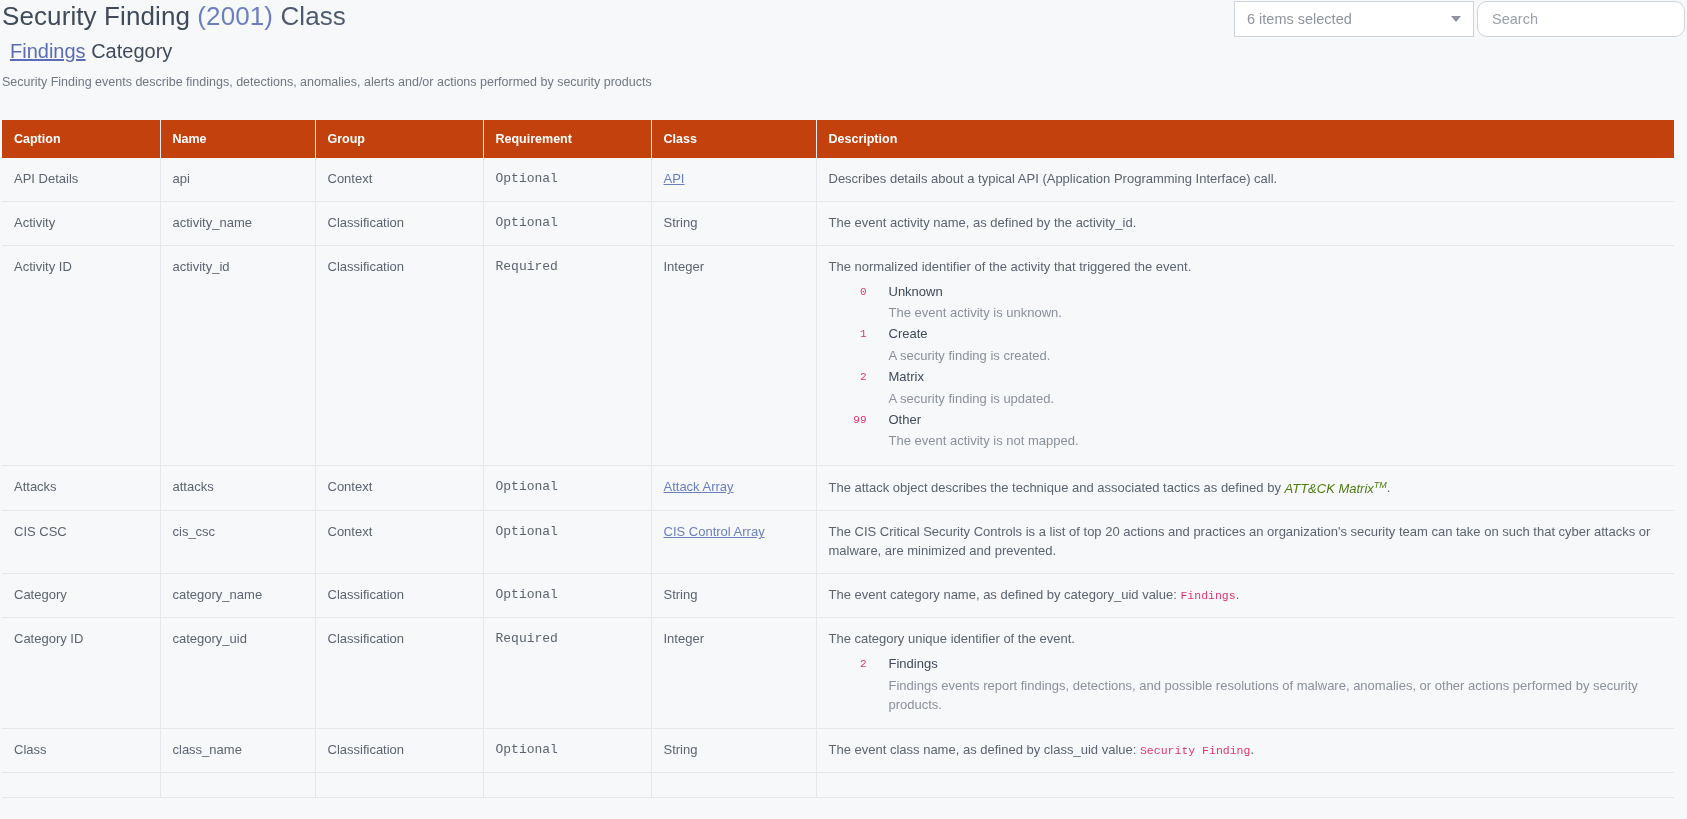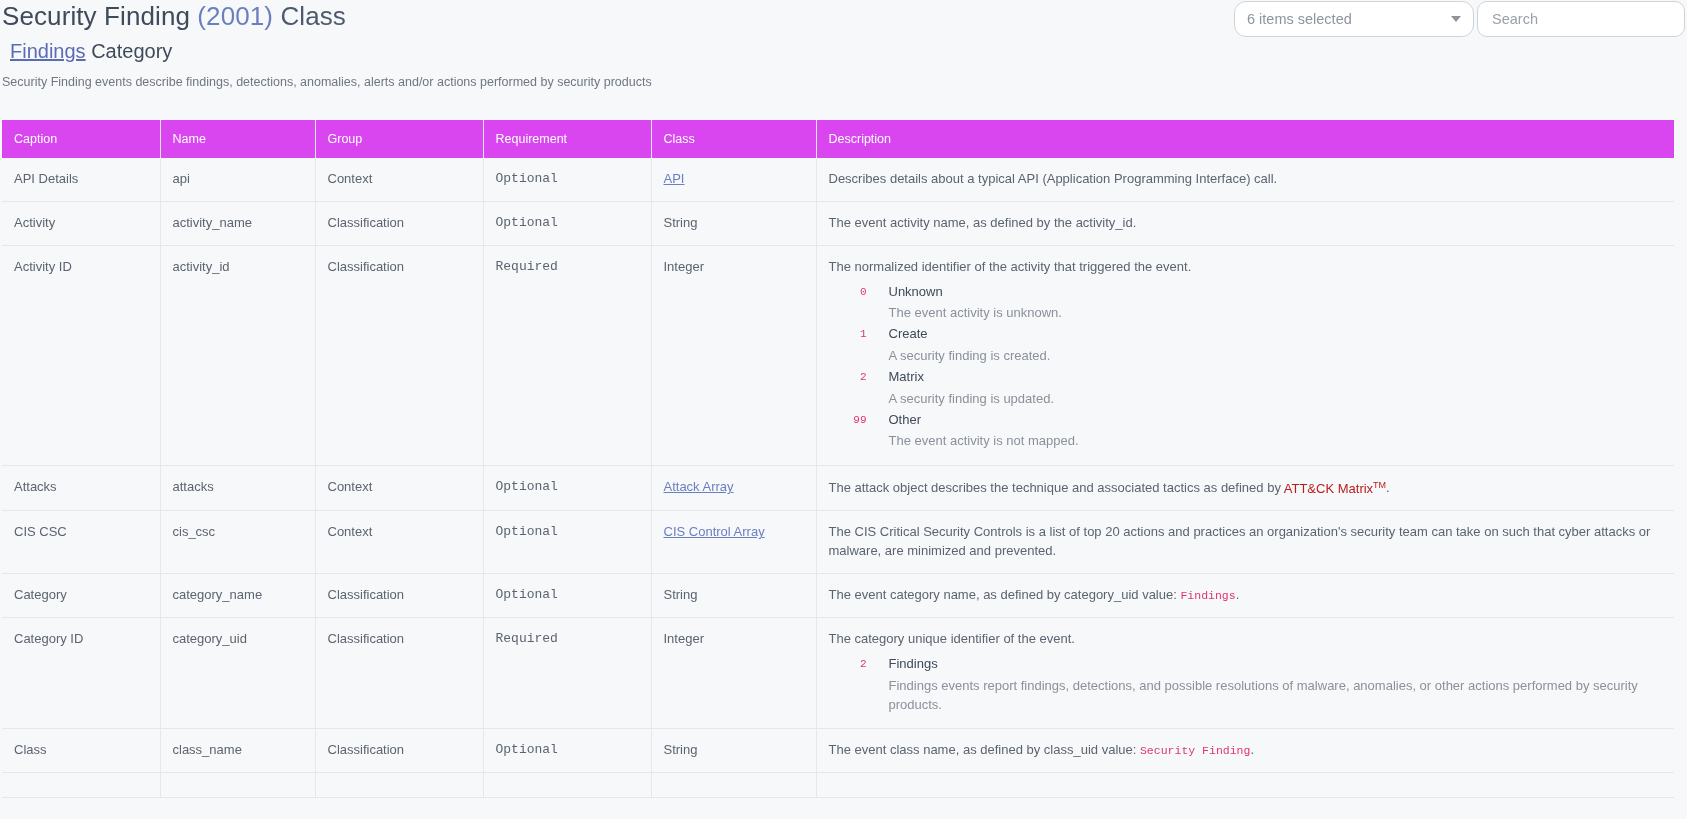--- a/index.html
+++ b/index.html
@@ -16,21 +16,21 @@
   
   .topbar {
     position: absolute; top: 0; left: 0; right: 0; height: 40px;
   }
   .controls {
     position: absolute; right: 2px; top: 1px;
     display: flex; align-items: center; gap: 3px;
   }
   .multiselect {
     width: 240px; height: 36px;
-    border: 1px solid #ced4da; border-radius: 12px;
+    border: 1px solid #ced4da; border-radius: 0;
     background: #fff;
     display: flex; align-items: center; justify-content: space-between;
     padding: 0 12px 0 12px;
     font-size: 14.5px; color: #8e949d;
   }
   .caret {
     width: 0; height: 0;
     border-left: 5px solid transparent;
     border-right: 5px solid transparent;
     border-top: 6px solid #8e949d;
@@ -70,23 +70,23 @@
 
   
   table.attrs {
     position: absolute; left: 2px; top: 120px;
     width: 1672px;
     border-collapse: collapse;
     table-layout: fixed;
     font-size: 13px;
   }
   table.attrs thead th {
-    background: #d946ef;
+    background: #c2410c;
     color: #ffffff;
-    font-weight: 400;
+    font-weight: 700;
     font-size: 12.5px;
     text-align: left;
     padding: 10px 12px;
     border-right: 1px solid #e7eaee;
     height: 38px;
     vertical-align: middle;
   }
   table.attrs thead th:last-child { border-right: 0; }
 
   table.attrs td {
@@ -116,21 +116,21 @@
   .col-name    { width: 155px; }
   .col-group   { width: 168px; }
   .col-req     { width: 168px; }
   .col-type    { width: 165px; }
   .col-desc    { width: auto; }
 
   .mono-pink {
     font-family: "Liberation Mono", monospace;
     color: #e0356f; font-size: 11.5px;
   }
-  a.link { color: #b91c1c; text-decoration: none; }
+  a.link { color: #4d7c0f; text-decoration: none; font-style: italic; }
 
   .enum-list { margin: 6px 0 0 0; padding: 0; }
   .enum-item { display: flex; margin-bottom: 2px; }
   .enum-num {
     width: 38px; flex: 0 0 38px; text-align: right;
     font-family: "Liberation Mono", monospace;
     font-size: 11px; color: #e0356f; padding-top: 2px;
   }
   .enum-body { padding-left: 22px; flex: 1 1 auto; }
   .enum-label { color: #3f4a5a; font-size: 13px; }

